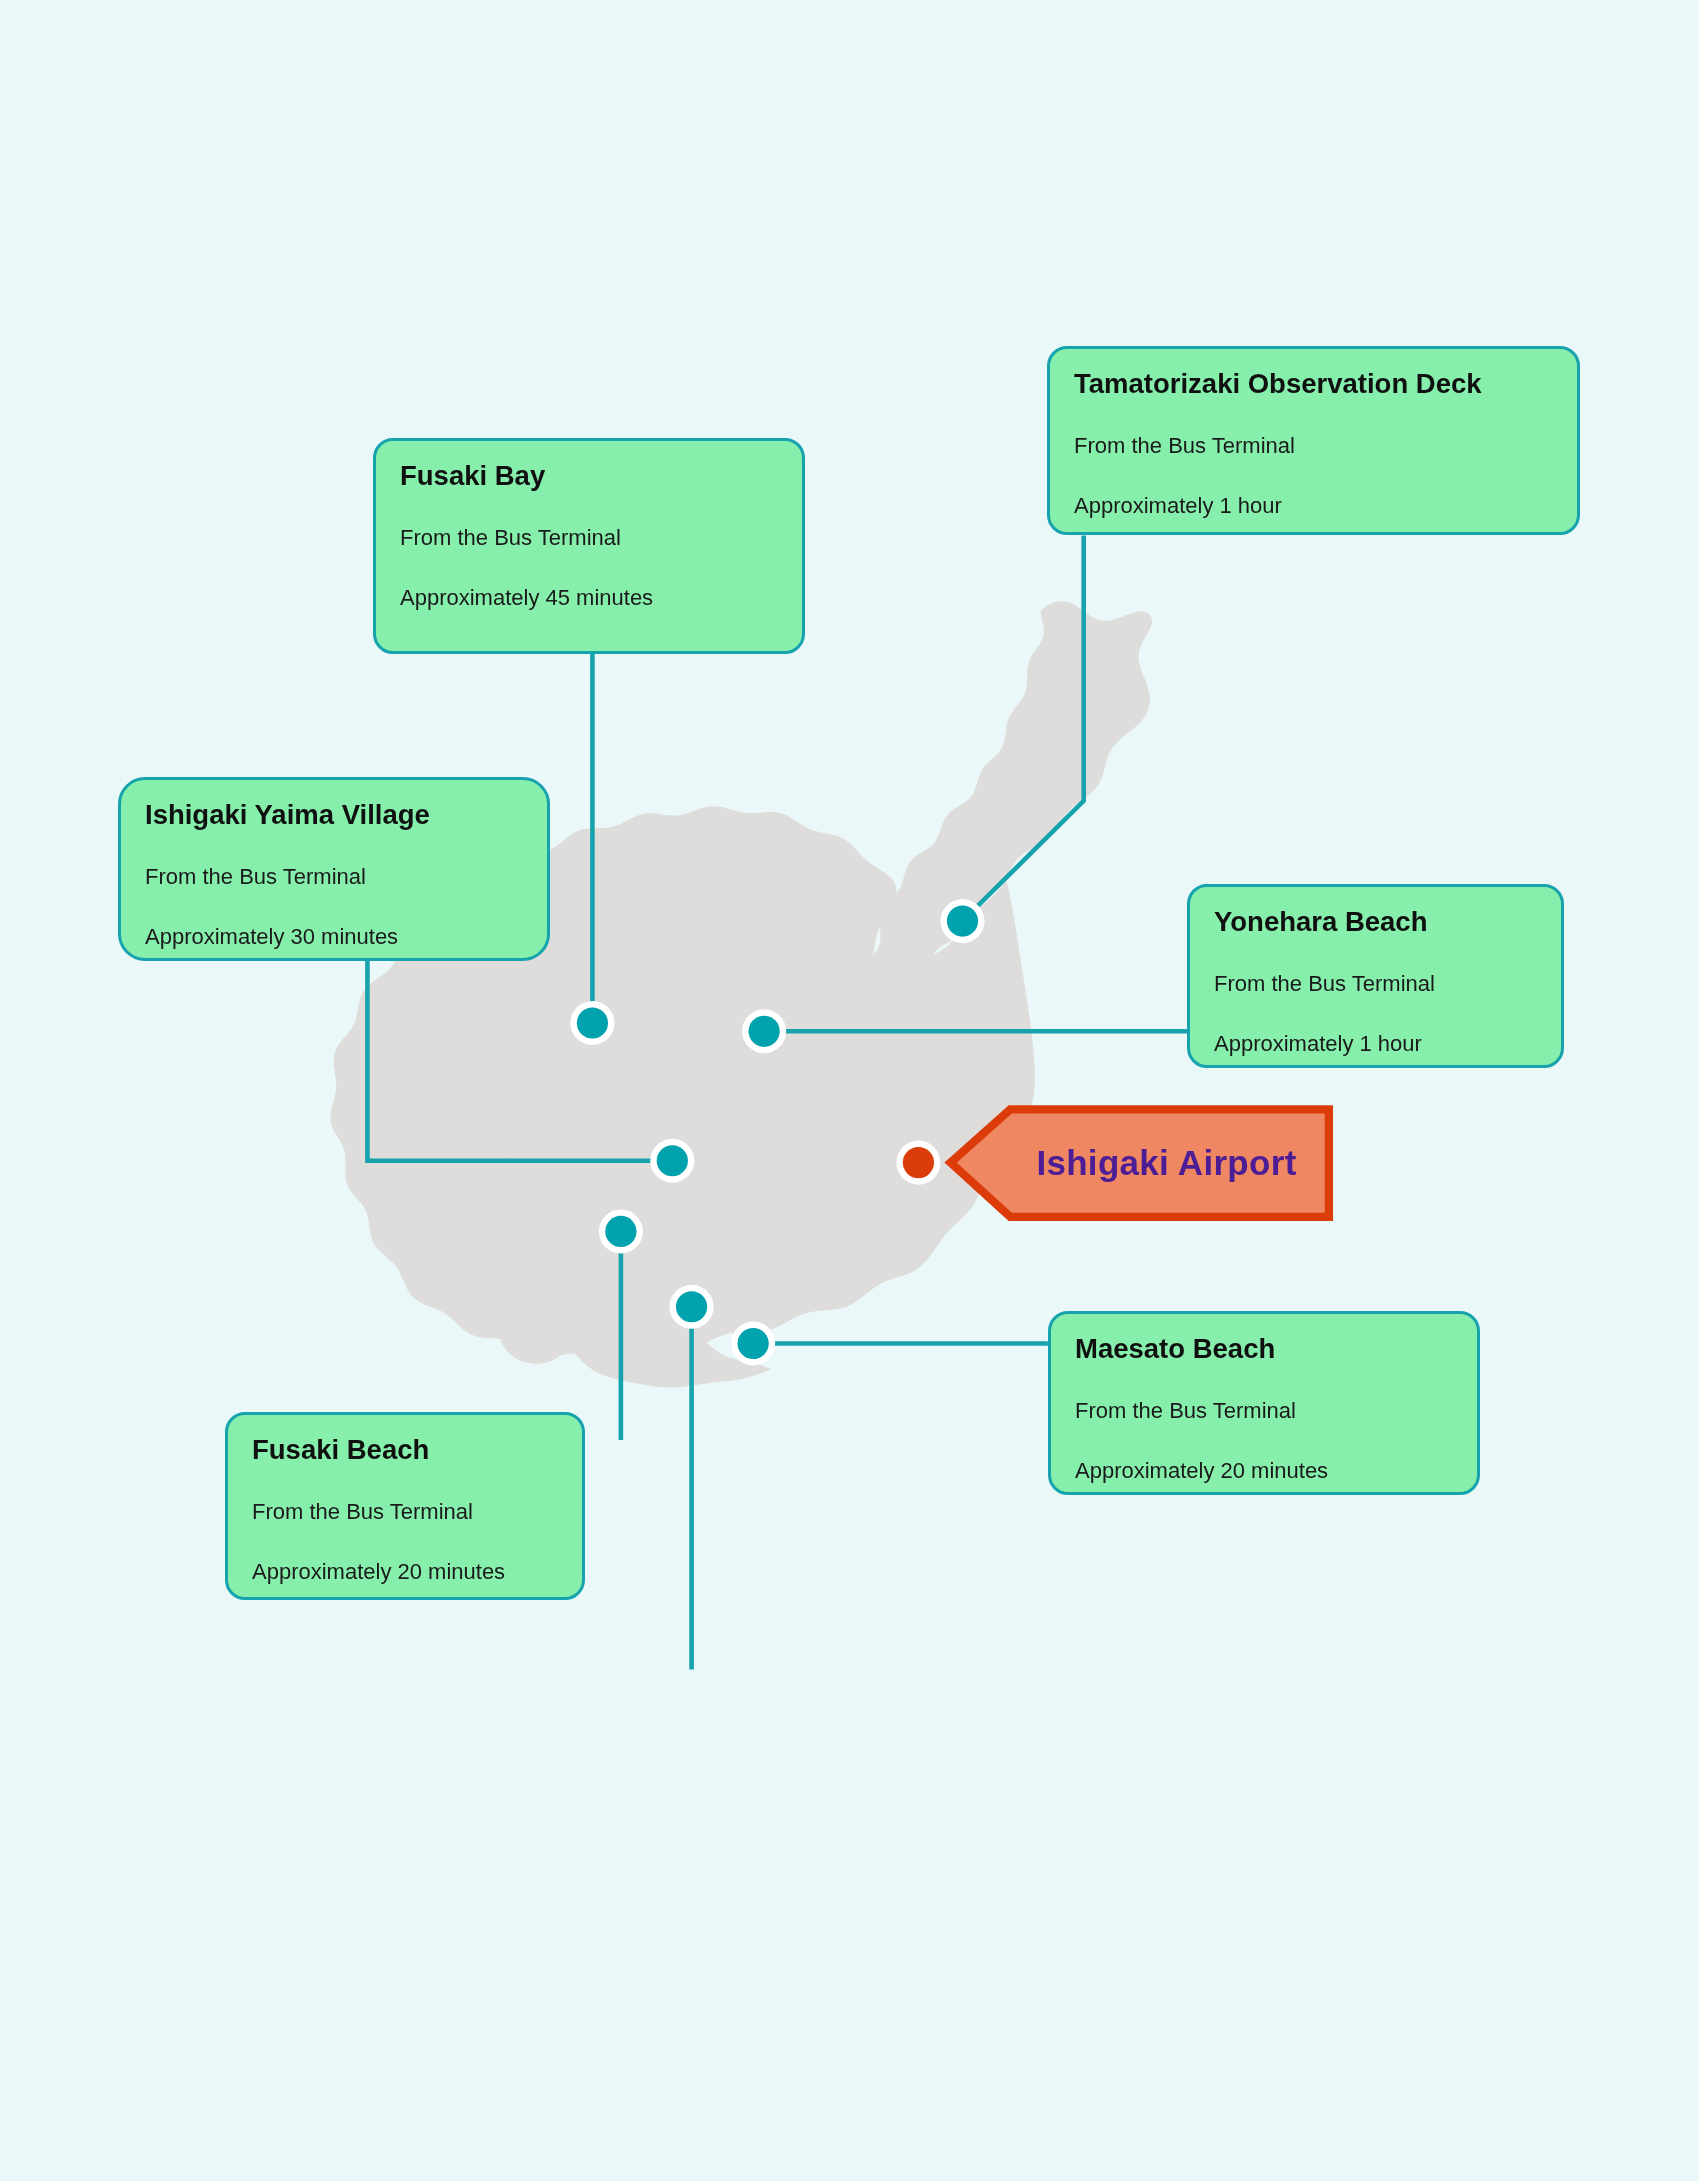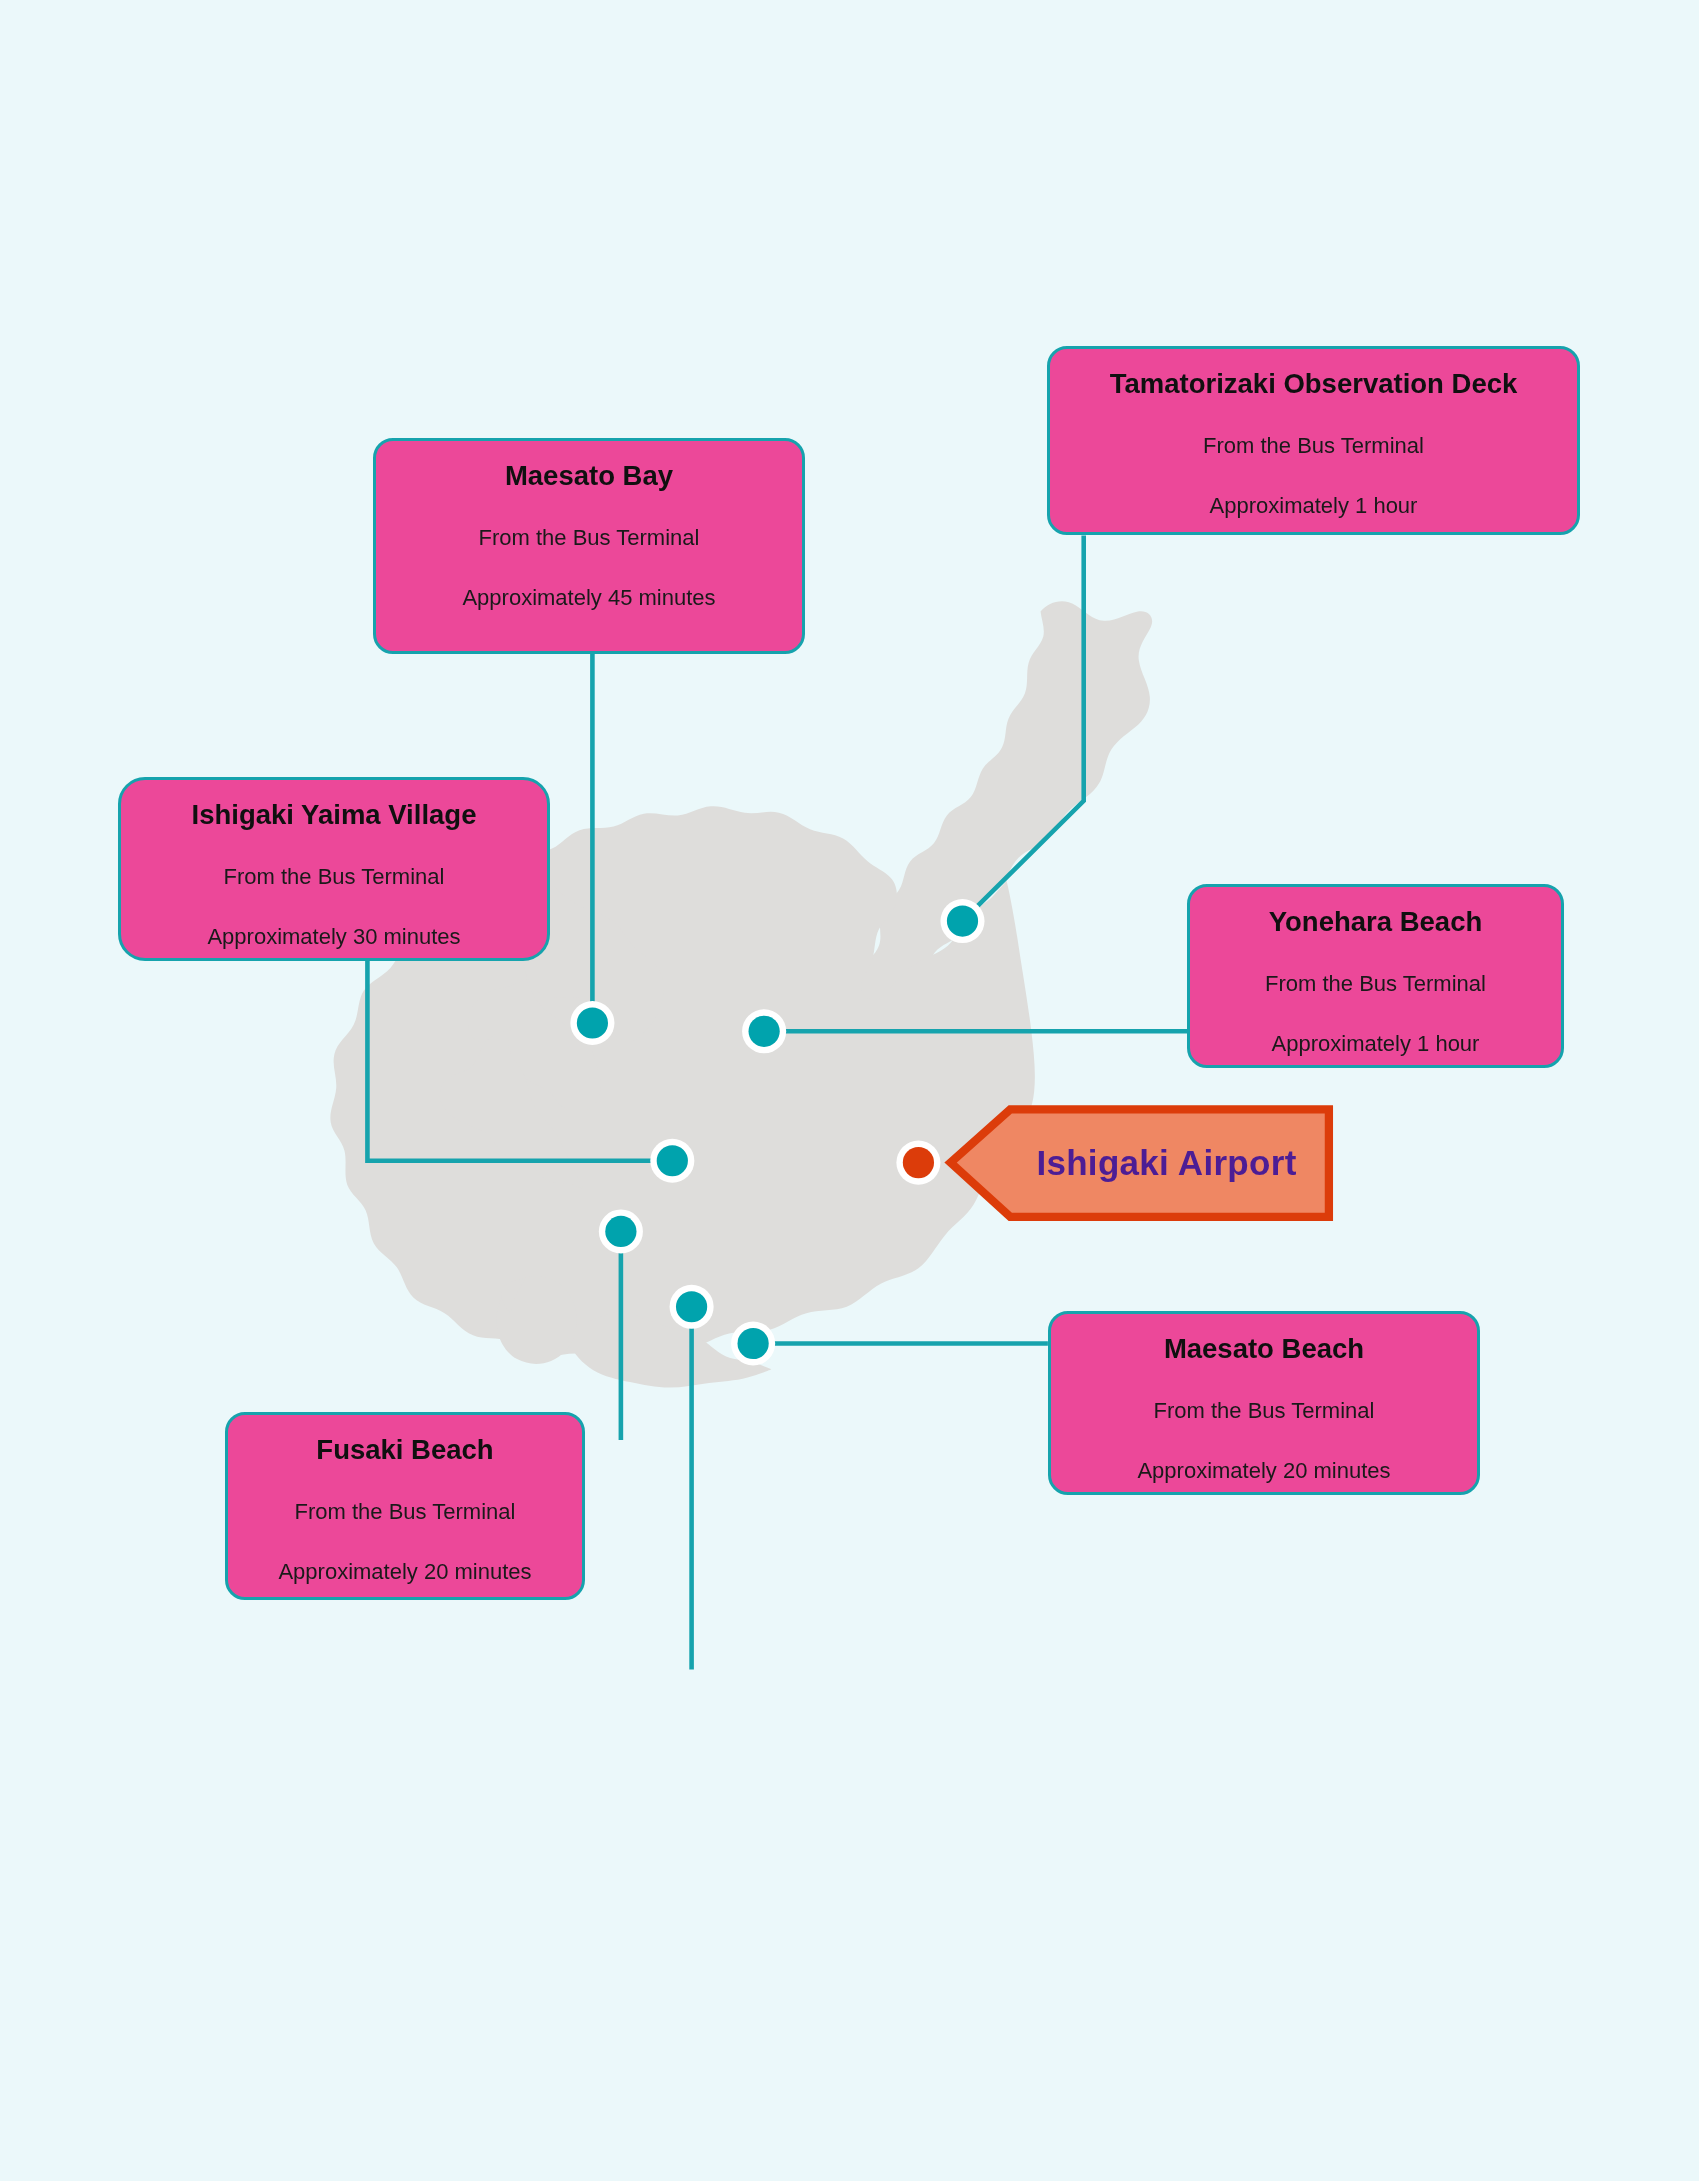--- a/index.html
+++ b/index.html
@@ -21,26 +21,25 @@
   }
   #mapsvg {
     position: absolute;
     left: 0;
     top: 0;
     width: 1700px;
     height: 2181px;
   }
   .card {
     position: absolute;
-    background: #ec4899;
+    background: #86efac;
     border: 3.7px solid #16A3AD;
     border-radius: 20px;
     box-sizing: border-box;
     padding: 18.4px 24px 20px 24px;
-    text-align: center;
   }
   .card-title {
     font-size: 27.5px;
     font-weight: bold;
     color: #101010;
     line-height: 1.22;
     margin-bottom: 6.4px;
     white-space: nowrap;
   }
   .card-line {
@@ -518,21 +517,21 @@
     <div class="airport-label">Ishigaki Airport</div>
   </div>
 
   <div class="card" style="left:1047px; top:346px; width:533px; height:189px;">
     <div class="card-title">Tamatorizaki Observation Deck</div>
     <div class="card-line">From the Bus Terminal</div>
     <div class="card-line">Approximately 1 hour</div>
   </div>
 
   <div class="card" style="left:373px; top:438px; width:432px; height:216px;">
-    <div class="card-title">Maesato Bay</div>
+    <div class="card-title">Fusaki Bay</div>
     <div class="card-line">From the Bus Terminal</div>
     <div class="card-line">Approximately 45 minutes</div>
   </div>
 
   <div class="card" style="left:118px; top:777px; width:432px; height:184px;border-radius:27px;">
     <div class="card-title">Ishigaki Yaima Village</div>
     <div class="card-line">From the Bus Terminal</div>
     <div class="card-line">Approximately 30 minutes</div>
   </div>
 

